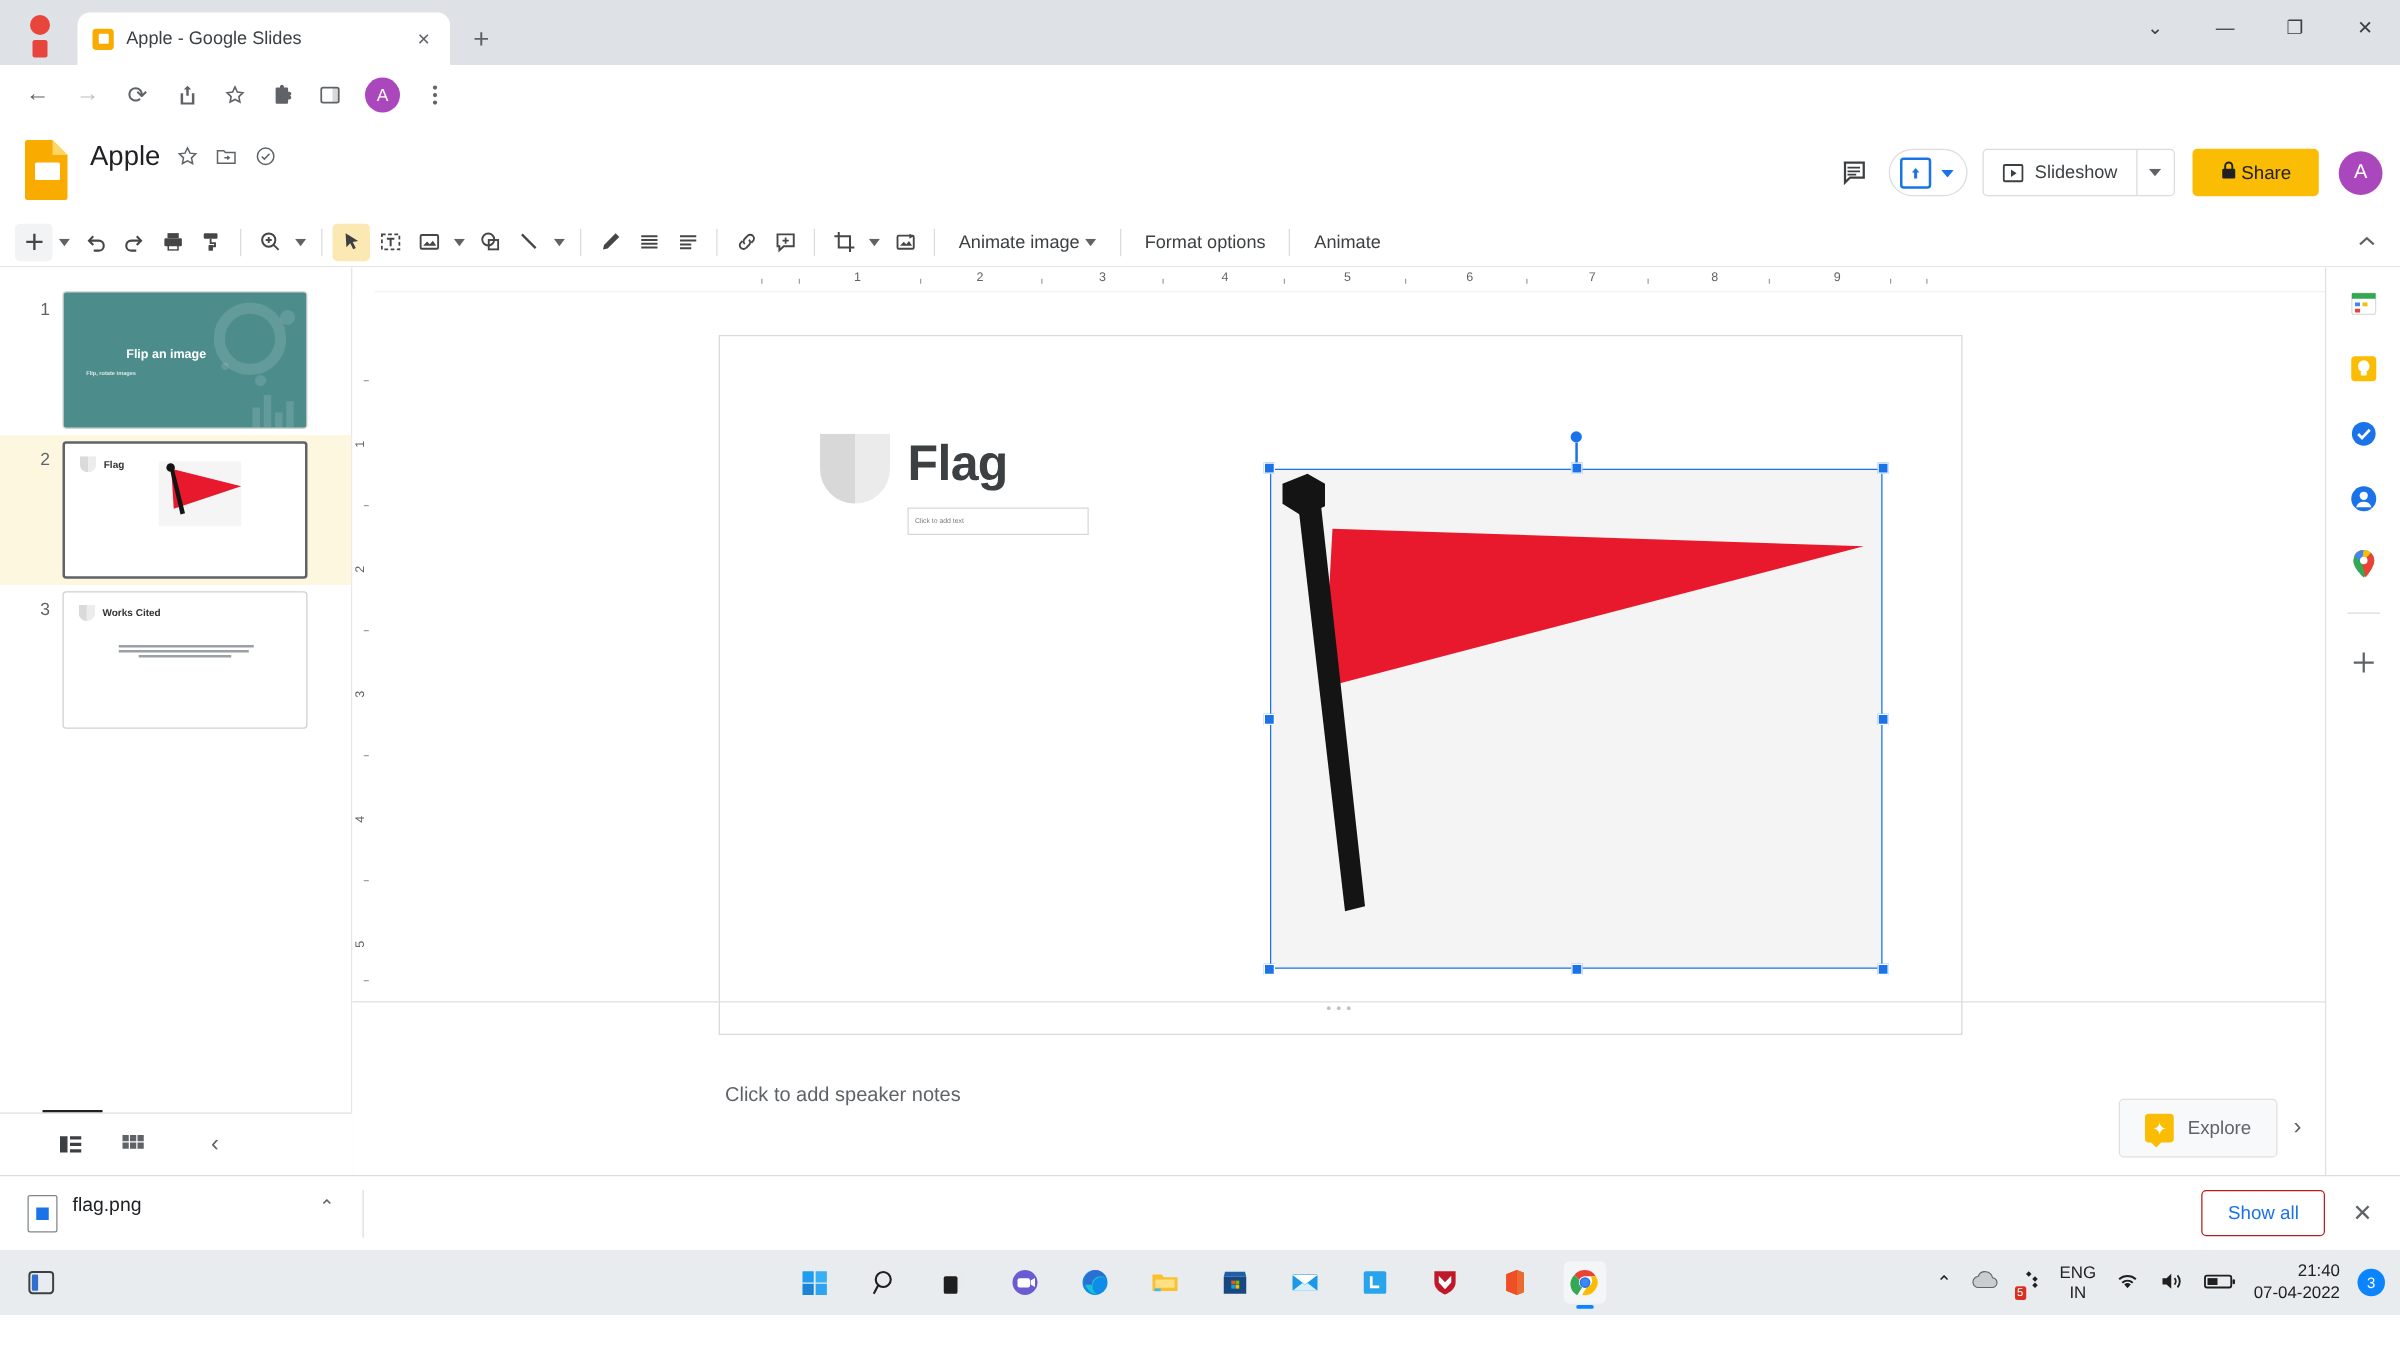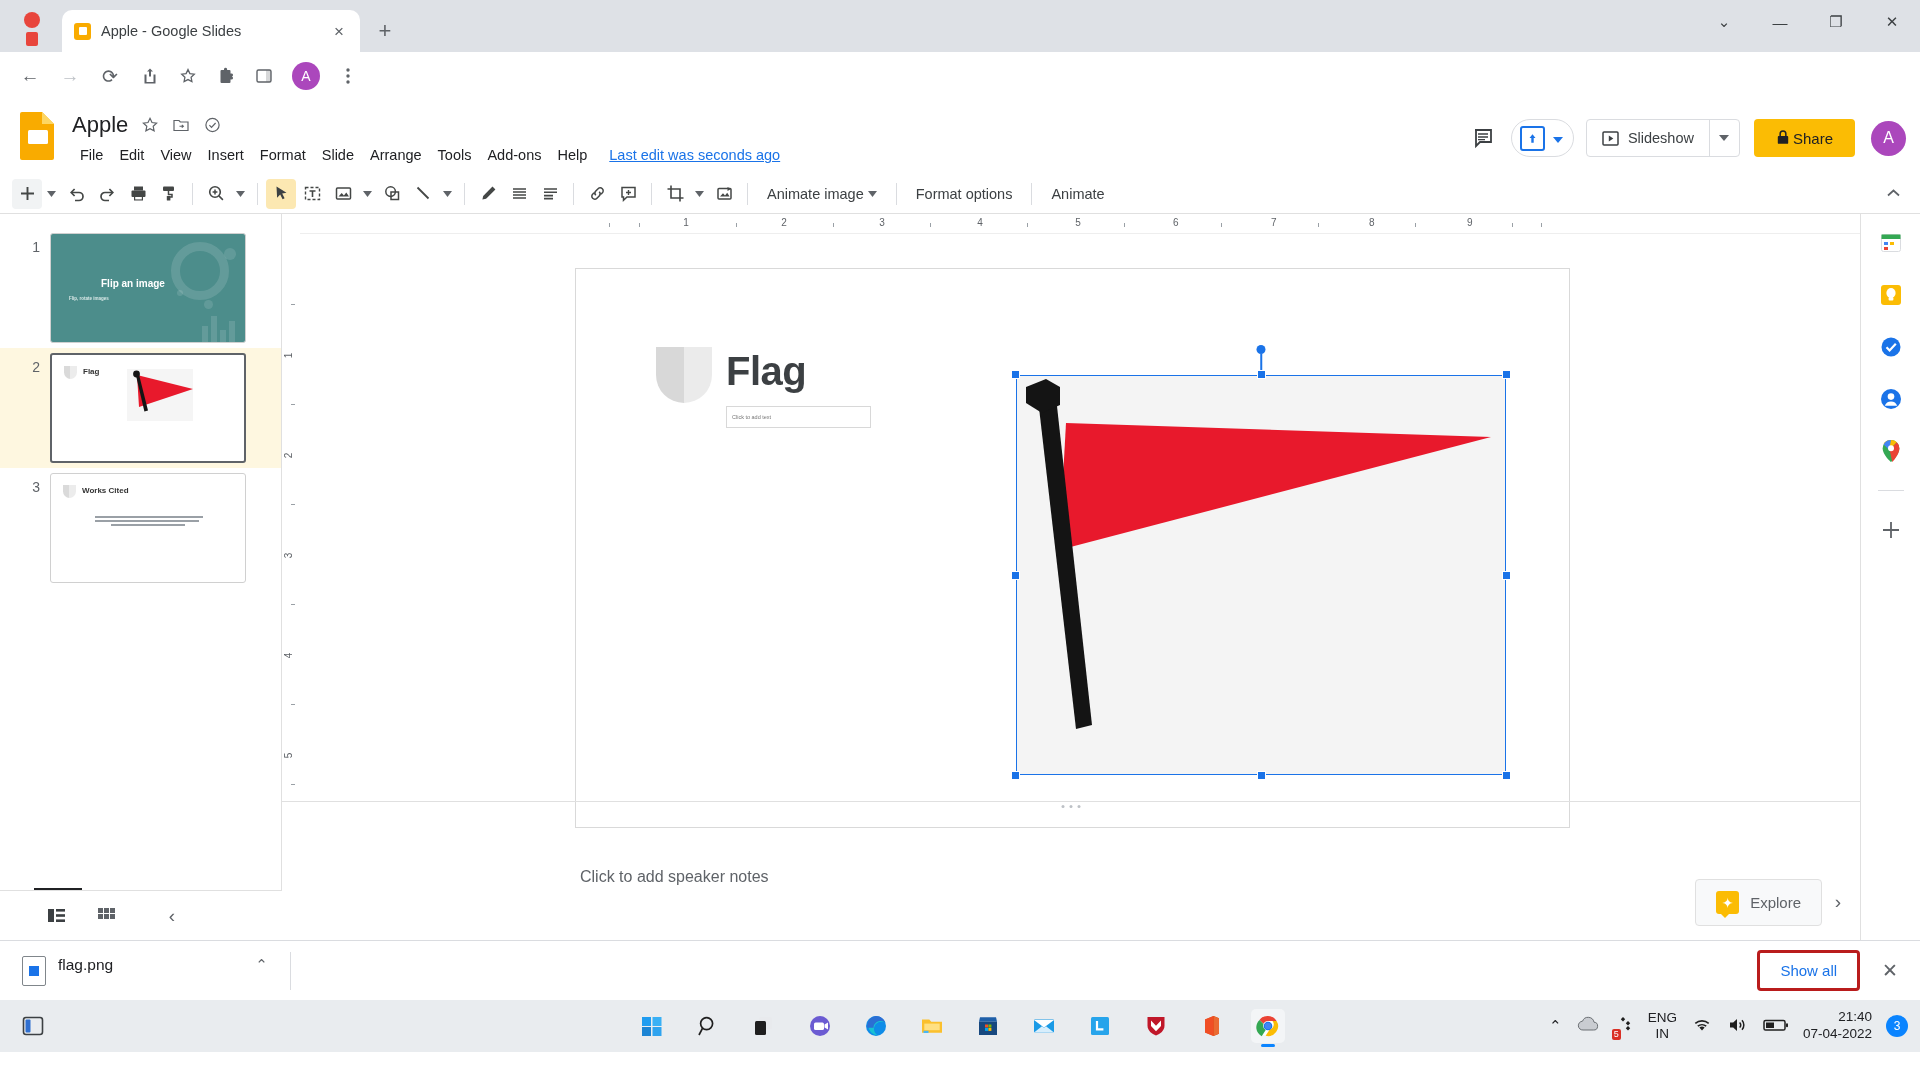--- a/index.html
+++ b/index.html
@@ -267,21 +267,21 @@
   .dl-chip { display:flex; gap:12px; cursor:pointer; }
   .dl-fileicon {
     width:24px; height:30px; border:1px solid #80868b; border-radius:2px;
     position:relative; display:flex; align-items:center; justify-content:center;
   }
   .dl-fileicon i { width:10px; height:10px; background:#1a73e8; display:block;}
   .dl-name { font-size:15.5px; color:#202124; }
   .dl-caret { margin-left:130px; color:#5f6368; font-size:15px; }
   .dl-sep { width:1px; height:38px; background:#dadce0; margin-left:22px;}
   .show-all {
-    margin-left:auto; font-size:15px; color:#1a73e8; border:3px solid #b91c1c;
+    margin-left:auto; font-size:15px; color:#1a73e8; border:1px solid #b91c1c;
     border-radius:4px; padding:9px 20px; cursor:pointer;
   }
   .dl-close { margin-left:22px; color:#5f6368; font-size:19px; cursor:pointer;}
 
   
   .taskbar {
     height:52px; background:#e9ecef; display:flex; align-items:center;
     position:relative; padding:0 10px;
   }
   .tb-left { position:absolute; left:16px; display:flex; align-items:center;}
@@ -388,33 +388,20 @@
             <path d="M2 4.5h5l1.3 1.5H16v8.5H2z" fill="none" stroke="#5f6368" stroke-width="1.2"></path>
             <path d="M7.5 10.2h3.8M9.8 8.8l1.6 1.4-1.6 1.4" stroke="#5f6368" stroke-width="1.1" fill="none"></path>
           </svg>
       </span>
       <span class="hdr-icon">
         <svg width="19" height="18" viewBox="0 0 19 18">
             <circle cx="9.5" cy="9" r="6.6" fill="none" stroke="#5f6368" stroke-width="1.2"></circle>
             <path d="M6.4 9.2l2.1 2.1 4.1-4.3" fill="none" stroke="#5f6368" stroke-width="1.2"></path>
           </svg>
       </span>
-    </div>
-    <div class="menu-row">
-      <span class="menu-item">File</span>
-      <span class="menu-item">Edit</span>
-      <span class="menu-item">View</span>
-      <span class="menu-item">Insert</span>
-      <span class="menu-item">Format</span>
-      <span class="menu-item">Slide</span>
-      <span class="menu-item">Arrange</span>
-      <span class="menu-item">Tools</span>
-      <span class="menu-item">Add-ons</span>
-      <span class="menu-item">Help</span>
-      <span class="last-edit">Last edit was seconds ago</span>
     </div>
   </div>
   <div class="hdr-right">
     <div class="icon-btn">
       <svg width="24" height="24" viewBox="0 0 24 24">
           <path d="M4 4h16v12H9l-4 4V4z" fill="none" stroke="#3c4043" stroke-width="1.8"></path>
           <path d="M7 8h10M7 11h10M7 13.6h7" stroke="#3c4043" stroke-width="1.4"></path>
         </svg>
     </div>
     <div class="upload-chip">

